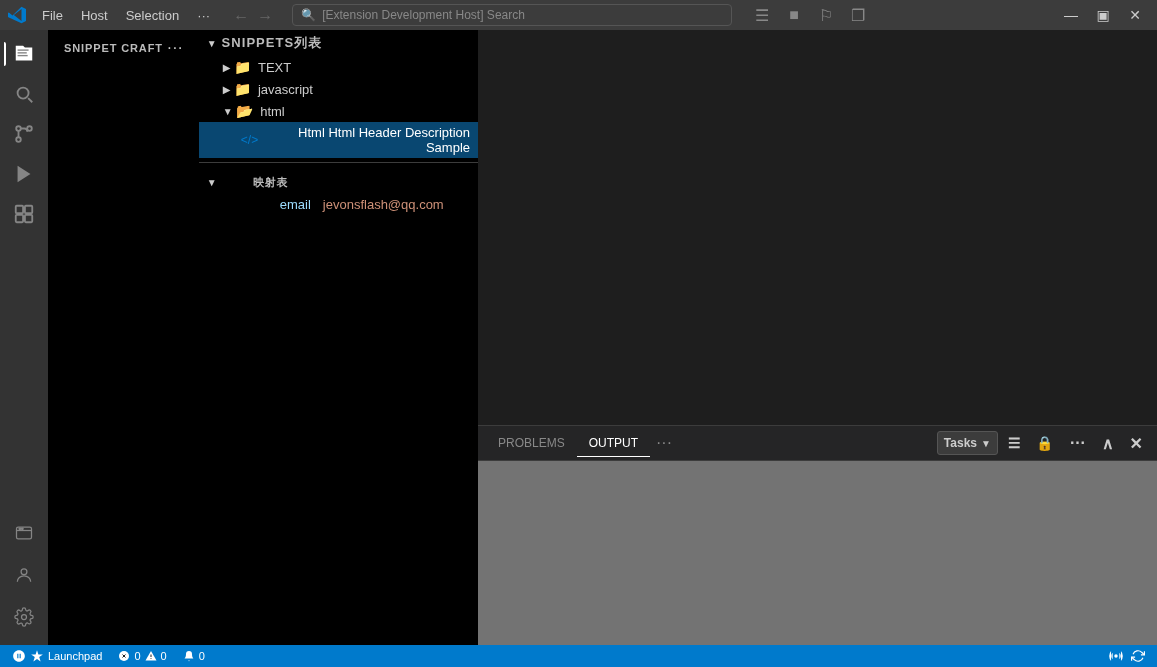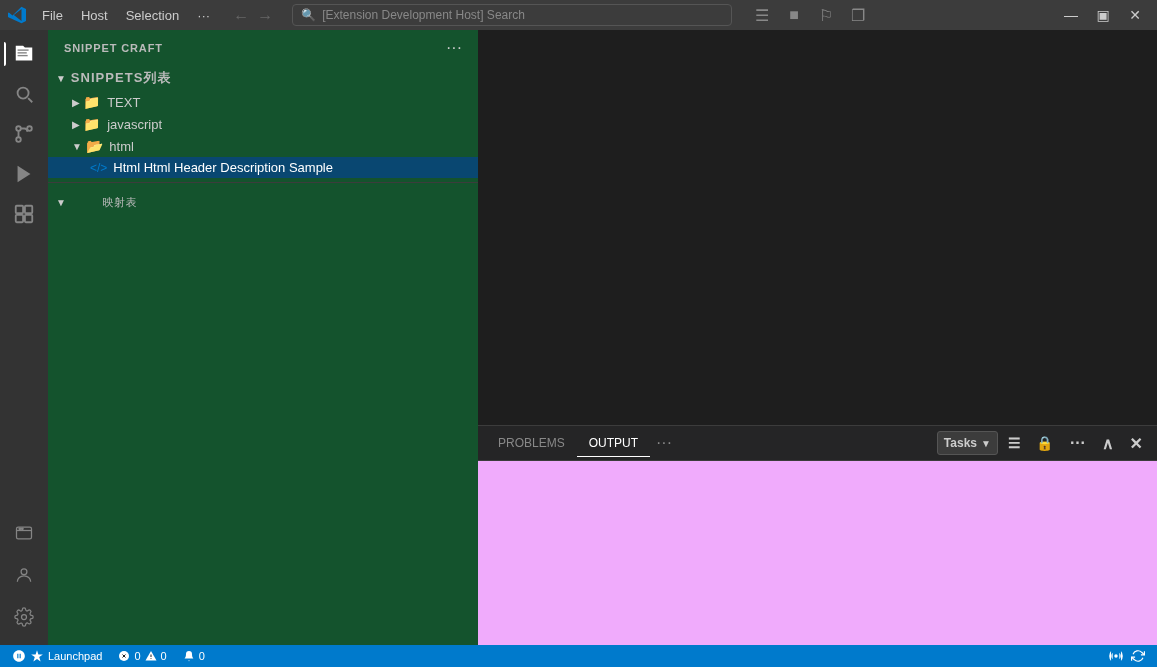--- a/index.html
+++ b/index.html
@@ -140,23 +140,23 @@
       display: flex;
       flex-direction: column;
       align-items: center;
       padding-bottom: 8px;
       gap: 2px;
     }
 
     
     #sidebar {
       width: 430px;
-      background: #14532d;
-      display: flex;
-      flex-direction: column;
+      background: #000000;
+      display: flex;
+      flex-direction: row;
       flex-shrink: 0;
       overflow: hidden;
       text-align: right;
     }
 
     .sidebar-header {
       height: 35px;
       display: flex;
       align-items: center;
       justify-content: space-between;
@@ -278,21 +278,21 @@
     }
 
     #editor-area {
       flex: 1;
       background: #1e1e1e;
     }
 
     
     #bottom-panel {
       height: 220px;
-      background: #f0abfc;
+      background: #737373;
       border-top: 1px solid #3c3c3c;
       display: flex;
       flex-direction: column;
     }
 
     .panel-tabs {
       height: 35px;
       display: flex;
       align-items: center;
       background: #252526;
@@ -528,25 +528,30 @@
       <div class="tree-item tree-indent-2 selected">
         <span class="file-icon" style="color:#007acc; font-size:12px;">&lt;/&gt;</span>
         <span>Html Html Header Description Sample</span>
       </div>
 
       <div class="sidebar-divider"></div>
 
       <div class="mapping-section">
         <div class="mapping-header">
           <span class="chevron open"></span>
-          <span style="font-size:11px; font-weight:400; color:#bbbbbb;padding-left:32px;">映射表</span>
+          <span style="font-size:11px; font-weight:700; color:#bbbbbb;padding-left:32px;">映射表</span>
         </div>
 
 
 
+        <div class="mapping-row">
+          <span class="mapping-key">email</span>
+          <span style="width:12px;"></span>
+          <span class="mapping-value">jevonsflash@qq.com</span>
+        </div>
       </div>
     </div>
   </div>
 
   <div id="right-area">
 
     <div id="editor-area"></div>
 
     <div id="bottom-panel">
       <div class="panel-tabs">

